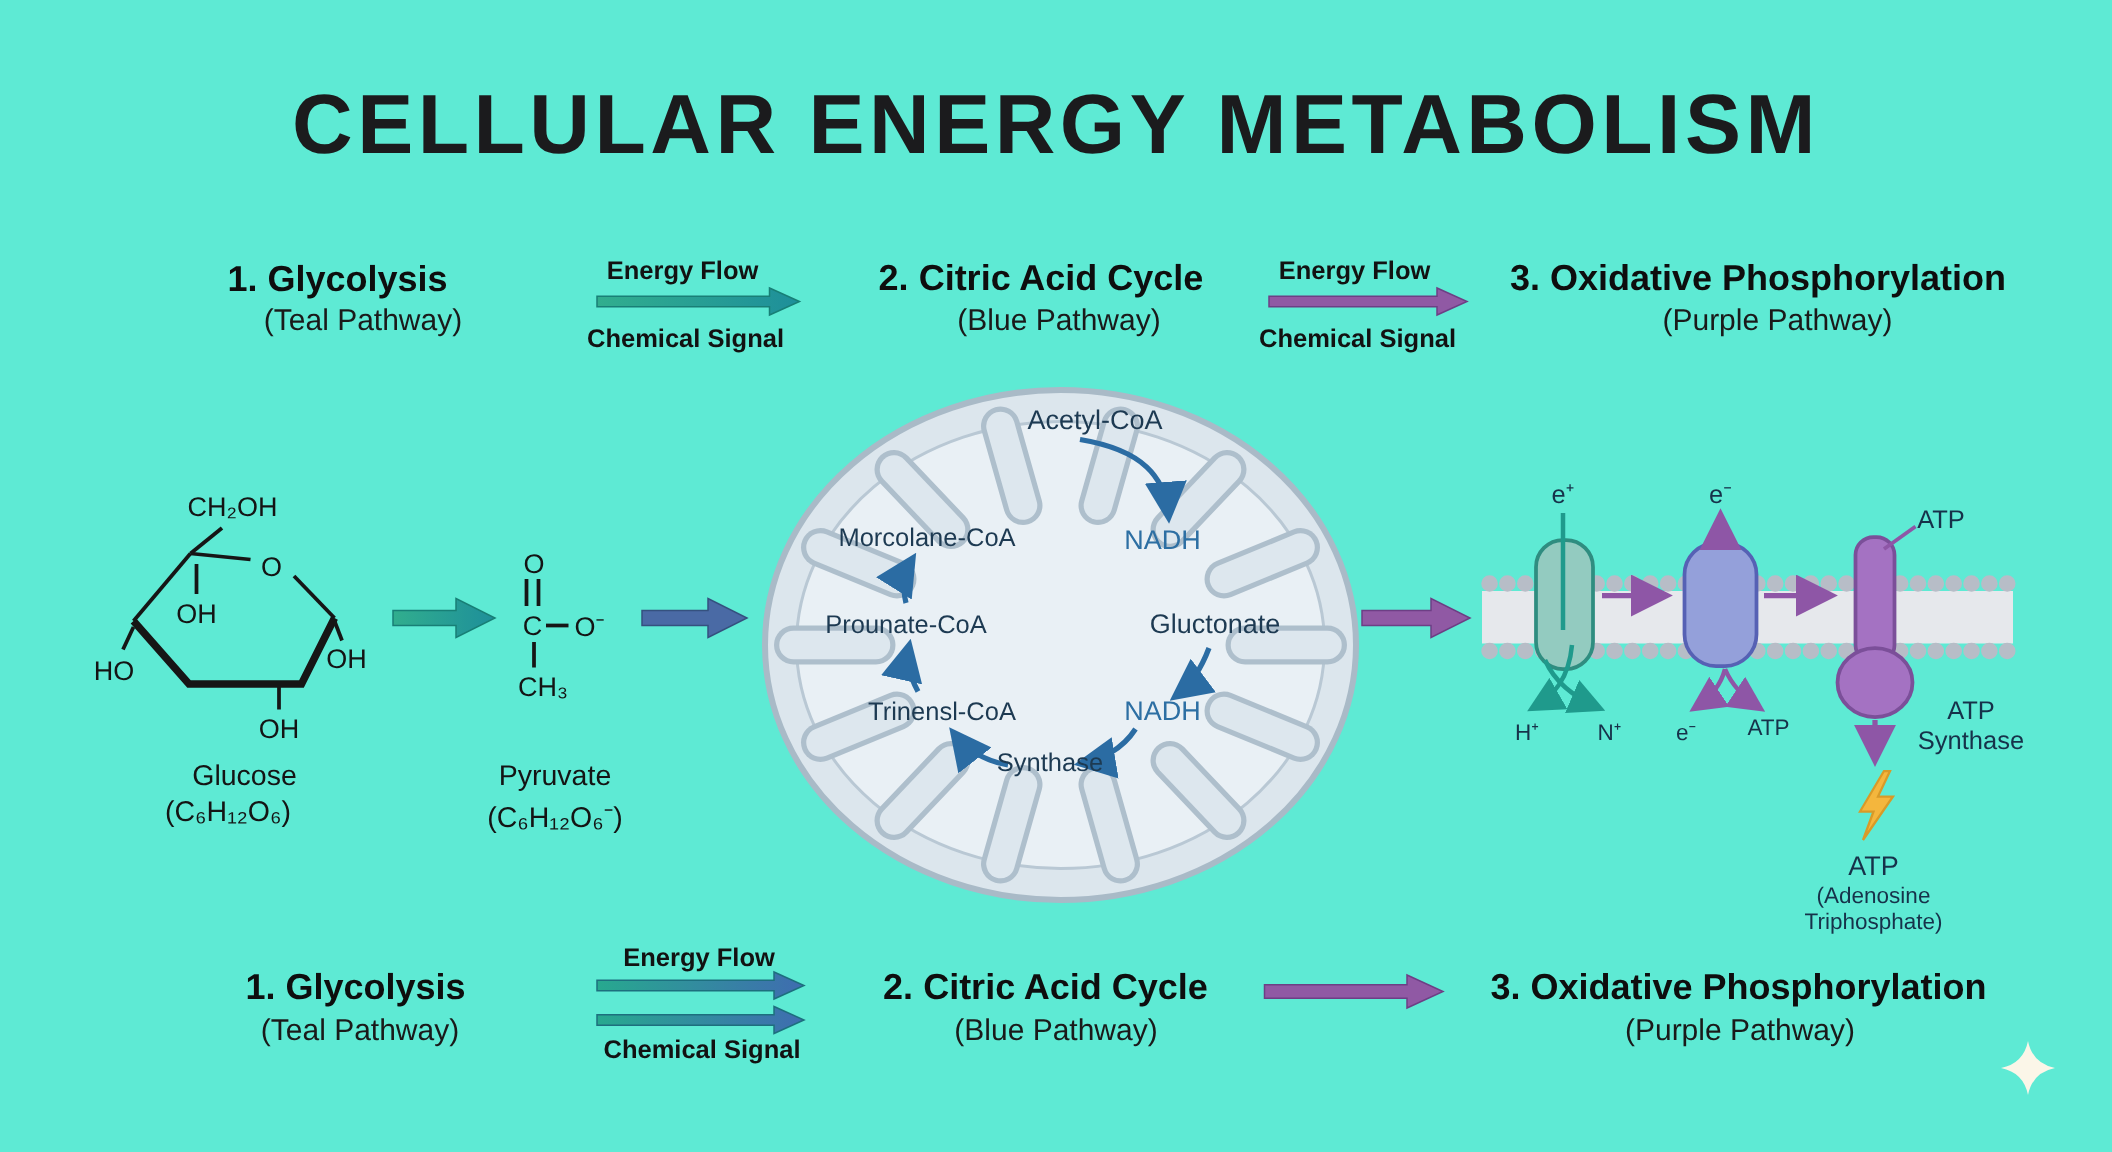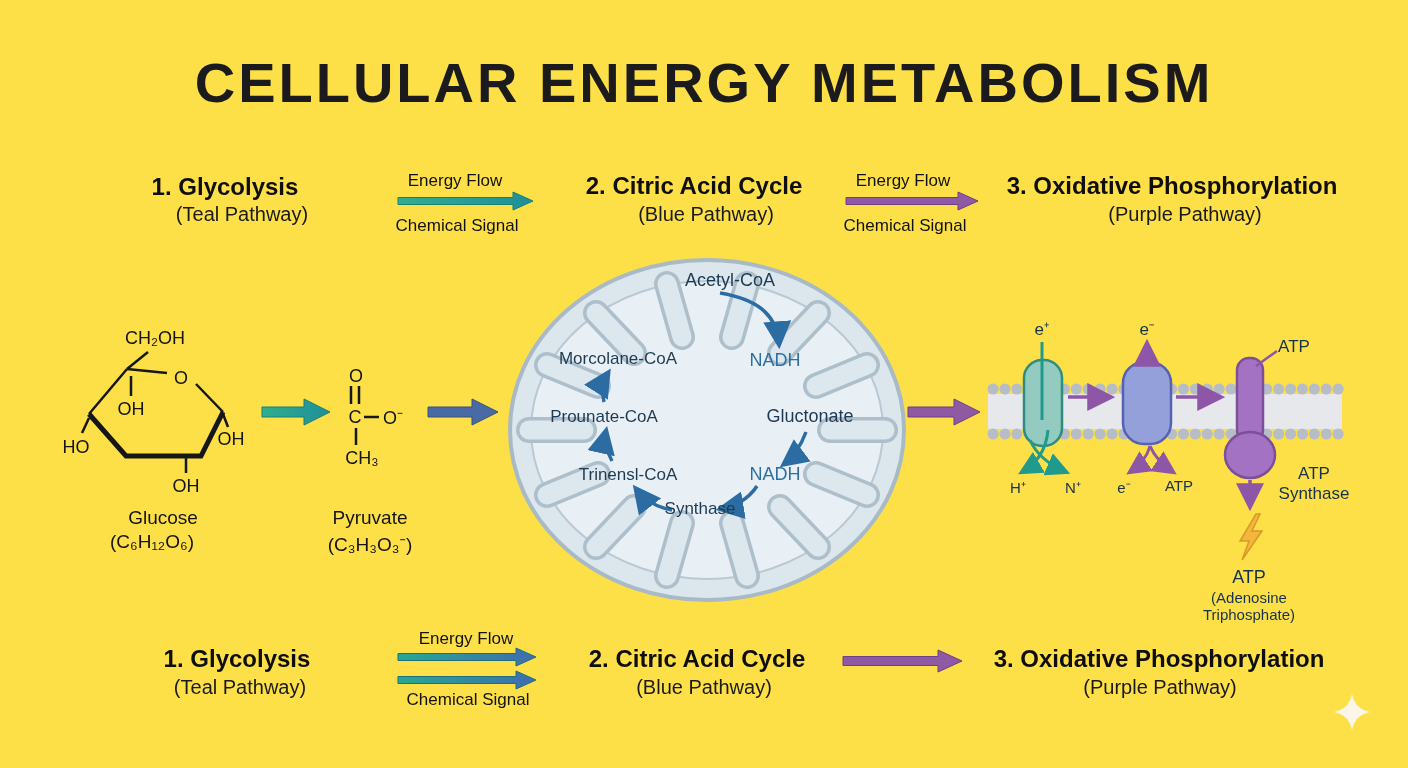--- a/index.html
+++ b/index.html
@@ -1,27 +1,27 @@
 <!DOCTYPE html>
 <html><head>
 <meta charset="utf-8">
 <style>
   * { margin:0; padding:0; box-sizing:border-box; }
   html,body { width:1408px; height:768px; }
   body { background:#f6f0e0; font-family:"Liberation Sans", sans-serif; overflow:hidden; }
-  .stage { position:relative; width:1408px; height:768px; background:#fde047; }
+  .stage { position:relative; width:1408px; height:768px; background:#5eead4; }
   svg.art { position:absolute; left:0; top:0; }
 
   .t { position:absolute; transform:translateX(-50%); white-space:nowrap; color:#161616; text-align:center; }
   .wrap { white-space:normal; }
   .title { position:absolute; left:50%; transform:translateX(-50%); top:50px; font-size:56px; font-weight:700;
            letter-spacing:3px; color:#1b1b1d; white-space:nowrap; }
   .h1 { font-size:24px; font-weight:700; color:#0e0e0e; }
   .h2 { font-size:20px; font-weight:400; color:#1a1a1a; }
-  .flow { font-size:17px; font-weight:400; color:#121212; }
+  .flow { font-size:17px; font-weight:700; color:#121212; }
   .chem { font-size:18px; color:#141414; }
   .chemname { font-size:19px; color:#141414; }
   .cycle { font-size:17px; color:#1d3a52; }
   .nadh { font-size:18px; color:#2d6fa3; font-weight:500; }
   .etc { font-size:15px; color:#16324a; }
   .etcbig { font-size:17px; color:#16324a; }
 
   
   .capB { stroke:#aebfcc; stroke-width:26; stroke-linecap:round; fill:none; }
   .capF { stroke:#dde7ee; stroke-width:19; stroke-linecap:round; fill:none; }
@@ -200,21 +200,21 @@
   <div class="t chem" style="left:231px; top:429px;">OH</div>
   <div class="t chem" style="left:186px; top:476px;">OH</div>
   <div class="t chemname" style="left:152px; top:507px;margin-left:11px;">Glucose</div>
   <div class="t chemname" style="left:152px; top:531px;">(C₆H₁₂O₆)</div>
 
   <div class="t chem" style="left:356px; top:366px;">O</div>
   <div class="t chem" style="left:355px; top:407px;">C</div>
   <div class="t chem" style="left:393px; top:405px;">O⁻</div>
   <div class="t chem" style="left:362px; top:448px;">CH₃</div>
   <div class="t chemname" style="left:370px; top:507px;">Pyruvate</div>
-  <div class="t chemname" style="left:370px; top:531px;">(C₃H₃O₃⁻)</div>
+  <div class="t chemname" style="left:370px; top:531px;">(C₆H₁₂O₆⁻)</div>
 
   <div class="t cycle" style="left:730px; top:270px; font-size:18px;">Acetyl-CoA</div>
   <div class="t cycle" style="left:618px; top:349px;">Morcolane-CoA</div>
   <div class="t nadh" style="left:775px; top:350px;">NADH</div>
   <div class="t cycle" style="left:604px; top:407px;">Prounate-CoA</div>
   <div class="t cycle" style="left:810px; top:406px; font-size:18px;">Gluctonate</div>
   <div class="t cycle" style="left:628px; top:465px;">Trinensl-CoA</div>
   <div class="t nadh" style="left:775px; top:464px;">NADH</div>
   <div class="t cycle" style="left:700px; top:499px;">Synthase</div>
 

